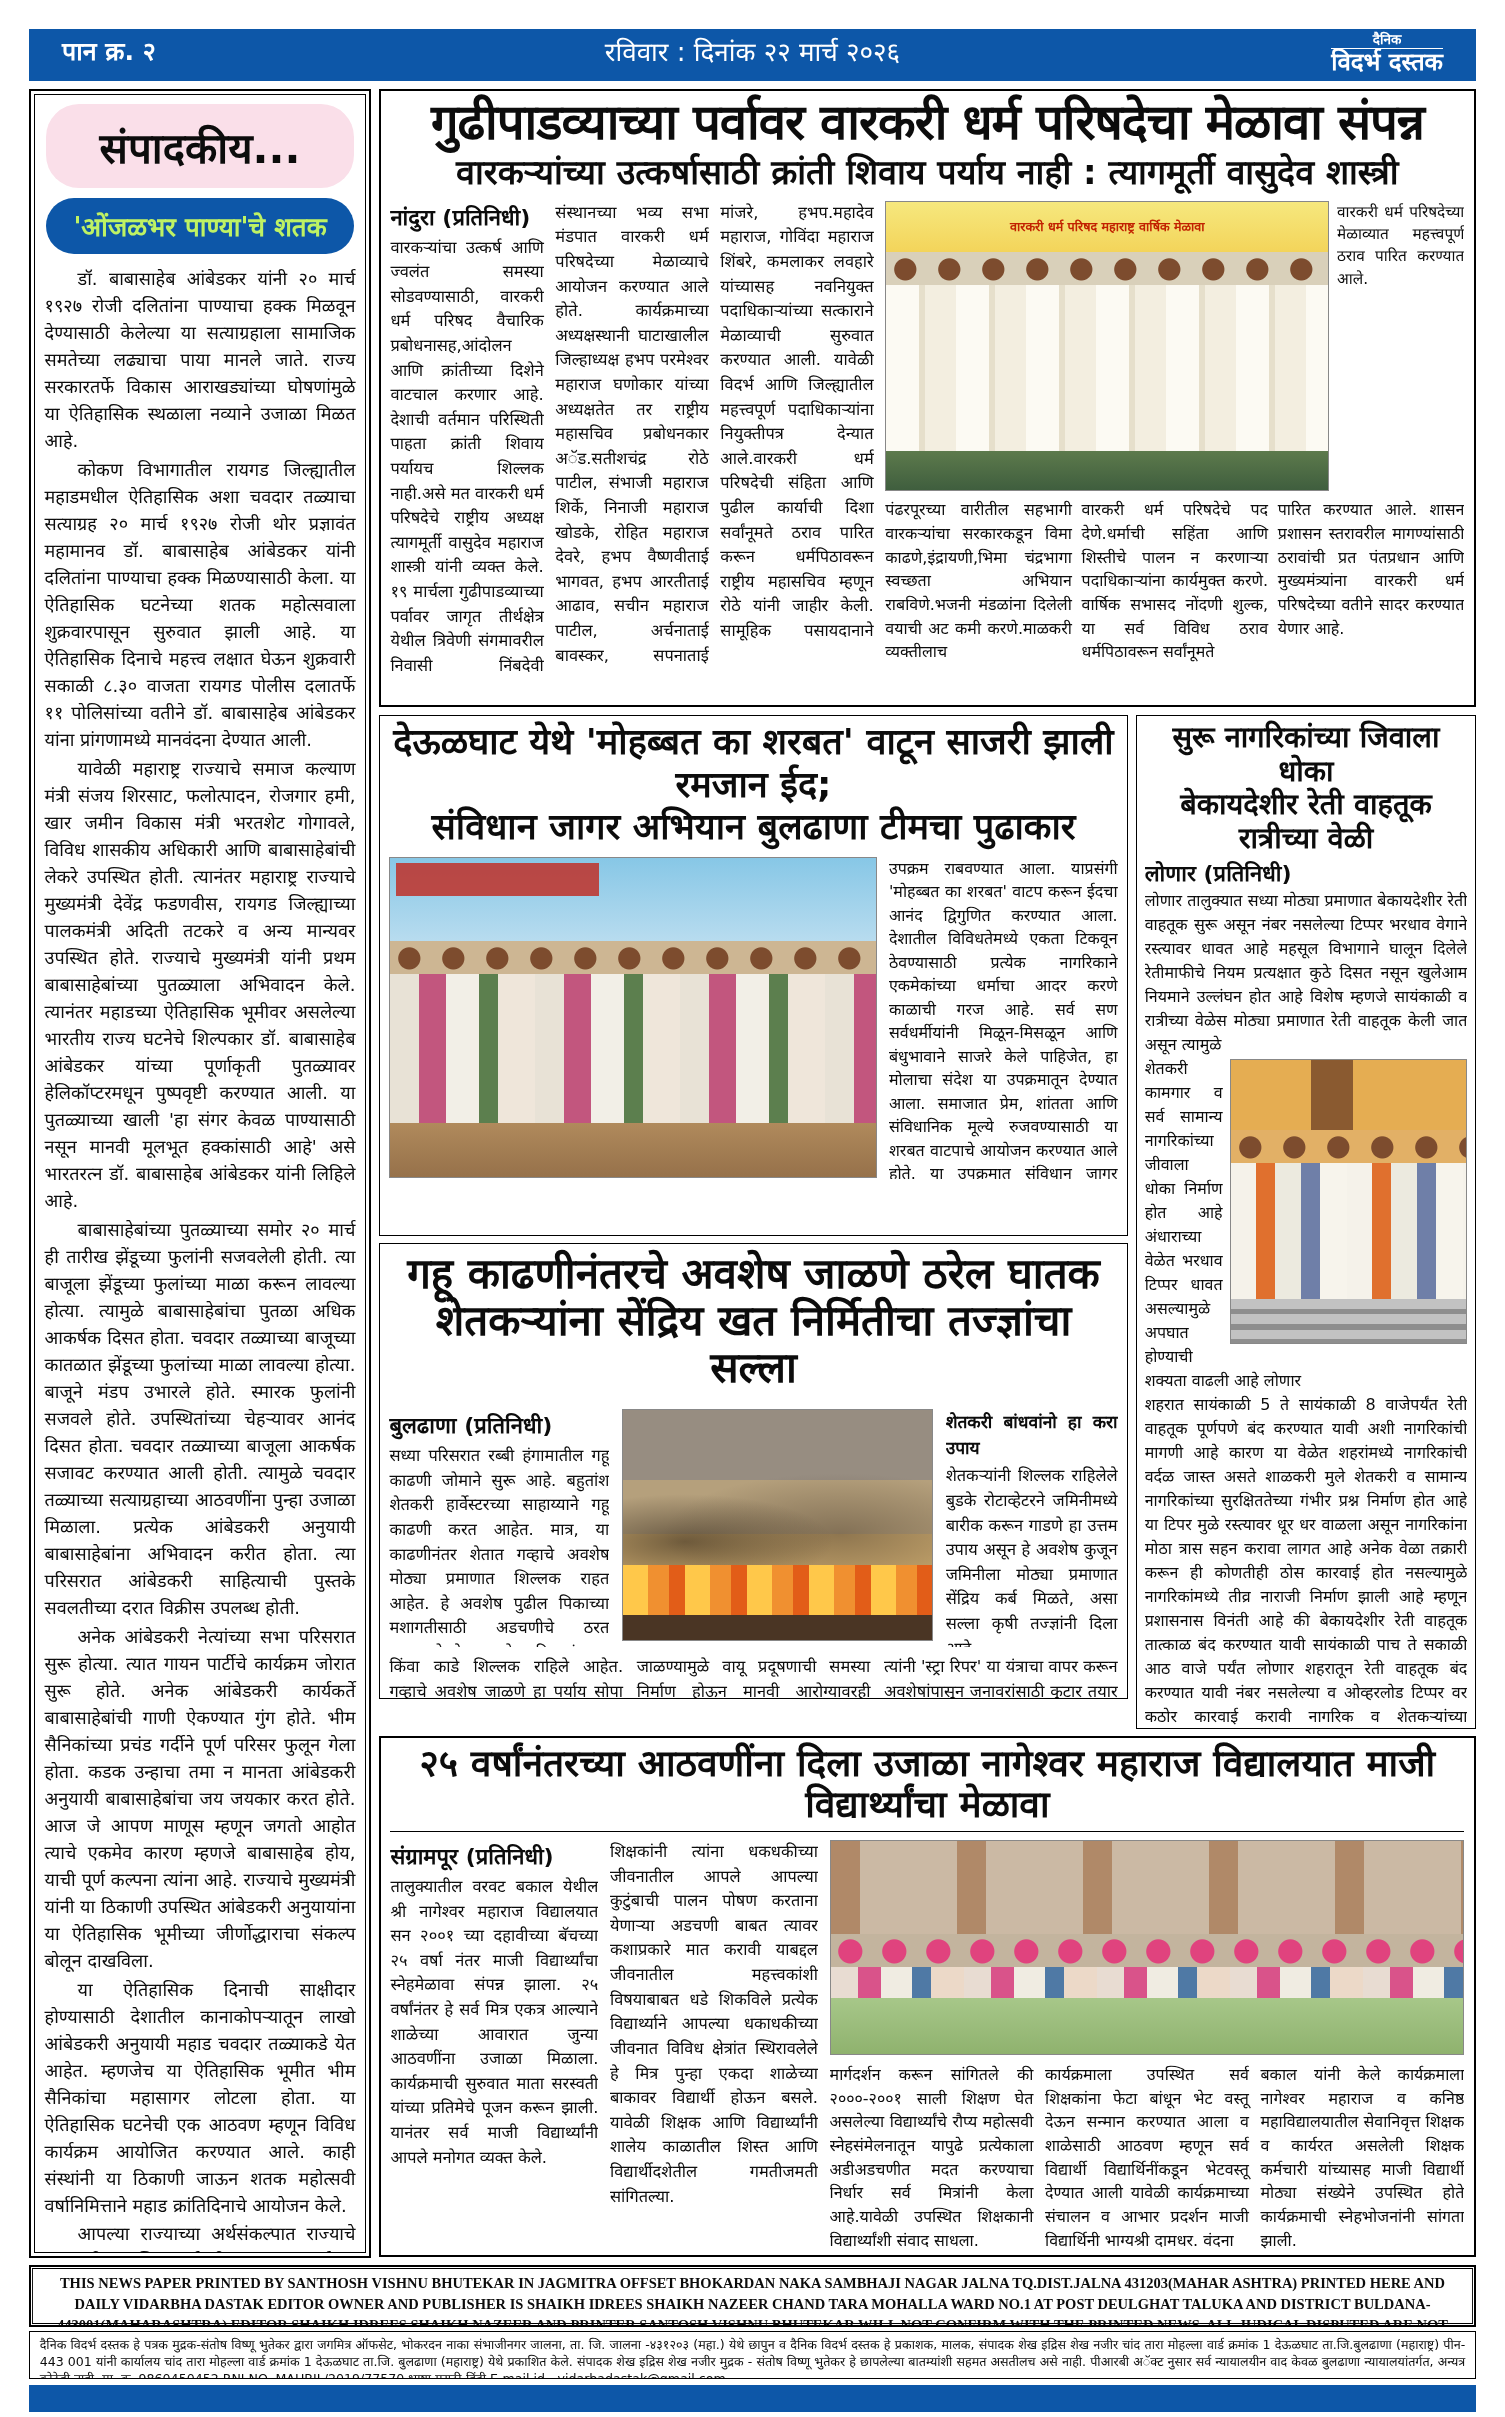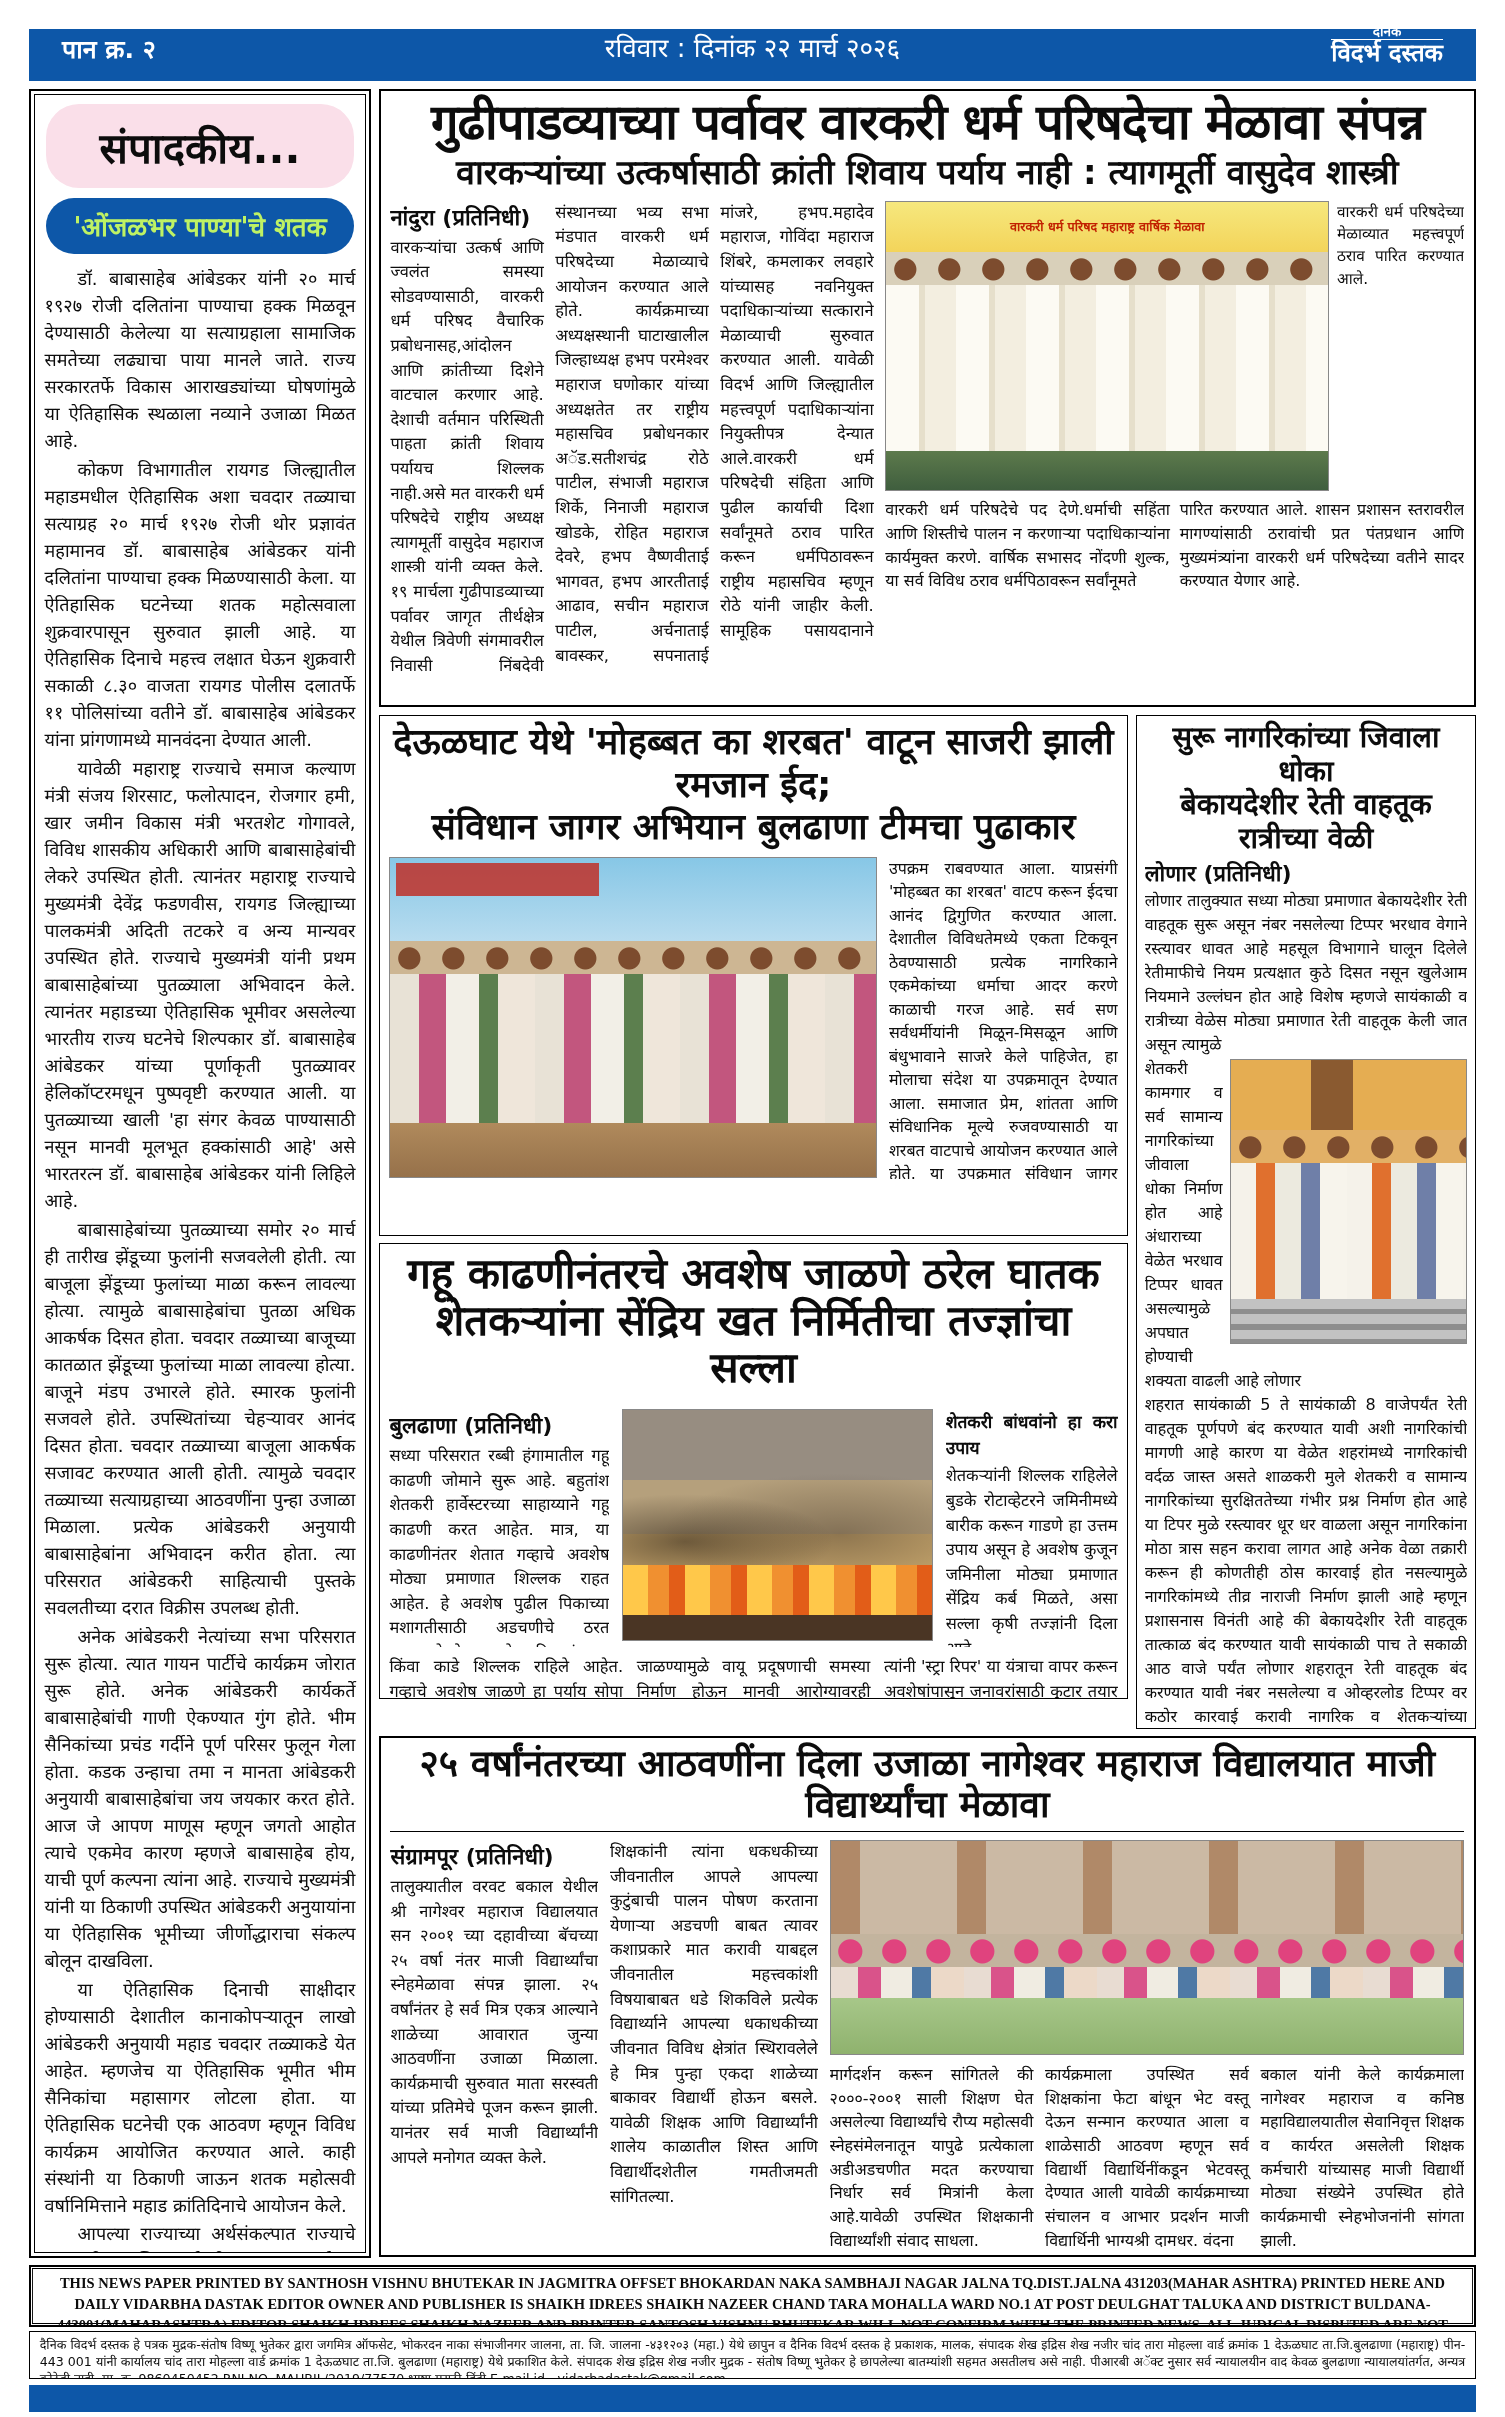--- a/index.html
+++ b/index.html
@@ -2,21 +2,21 @@
 <html><head>
 <meta charset="utf-8">
 <style>
   * { box-sizing: border-box; margin: 0; padding: 0; }
   html,body { background:#e9e9e9; }
   body { font-family: "DejaVu Sans", "Liberation Sans", sans-serif; color:#0c0c0c; }
   .page { position:relative; width:1505px; height:2418px; background:#ffffff; margin:0 auto; overflow:hidden; }
 
   
   .topbar { position:absolute; left:29px; right:29px; top:29px; height:52px; background:#0d57a8; color:#fff;
-            display:flex; align-items:flex-end; padding:16px 33px; }
+            display:flex; align-items:flex-start; padding:4px 33px; }
   .topbar .pageno { font-size:25px; font-weight:bold; }
   .topbar .dateline { position:absolute; left:0; right:0; text-align:center; font-size:26px; font-weight:normal; }
   .masthead { margin-left:auto; text-align:center; line-height:1; z-index:2; }
   .masthead .small { display:block; font-size:13.5px; font-weight:bold; border-bottom:1px solid #fff; padding-bottom:1px; margin-bottom:1px; }
   .masthead .big { display:block; font-size:24px; font-weight:bold; }
 
   
   .content { position:absolute; left:29px; right:29px; top:89px; height:2169px; display:flex; gap:7.7px; }
 
   
@@ -181,20 +181,21 @@
             <div class="am-photorow">
               <div class="photo photo1">
                 <div class="ph-banner">वारकरी धर्म परिषद महाराष्ट्र वार्षिक मेळावा</div>
                 <div class="ph-heads"></div>
                 <div class="ph-bodies cols"></div>
                 <div class="ph-floor"></div>
               </div>
               <p class="am-sidecol">वारकरी धर्म परिषदेच्या मेळाव्यात महत्त्वपूर्ण ठराव पारित करण्यात आले.</p>
             </div>
             <div class="am-below">
+              <p>पंढरपूरच्या वारीतील सहभागी वारकऱ्यांचा सरकारकडून विमा काढणे,इंद्रायणी,भिमा चंद्रभागा स्वच्छता अभियान राबविणे.भजनी मंडळांना दिलेली वयाची अट कमी करणे.माळकरी व्यक्तीलाच</p>
               <p>वारकरी धर्म परिषदेचे पद देणे.धर्माची सहिंता आणि शिस्तीचे पालन न करणाऱ्या पदाधिकाऱ्यांना कार्यमुक्त करणे. वार्षिक सभासद नोंदणी शुल्क, या सर्व विविध ठराव धर्मपिठावरून सर्वांनूमते</p>
               <p>पारित करण्यात आले. शासन प्रशासन स्तरावरील मागण्यांसाठी ठरावांची प्रत पंतप्रधान आणि मुख्यमंत्र्यांना वारकरी धर्म परिषदेच्या वतीने सादर करण्यात येणार आहे.</p>
             </div>
           </div>
         </div>
       </article>
 
       <div class="midrow">
         <div class="midleft">
 

